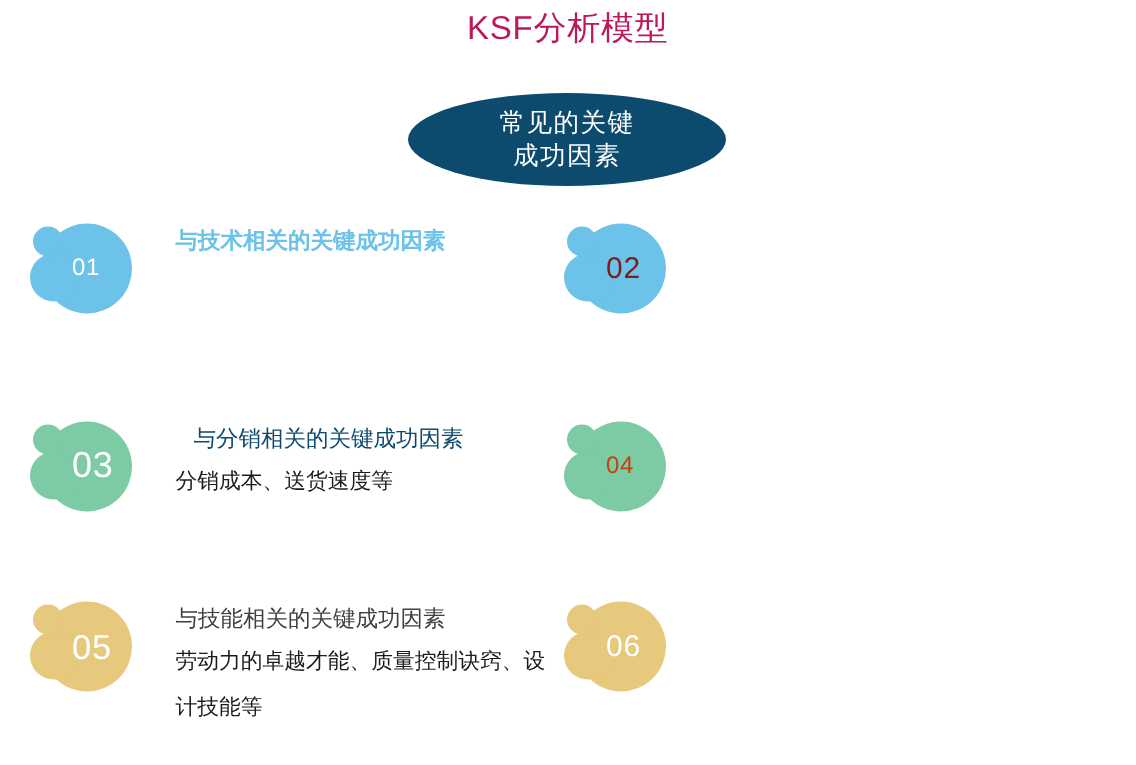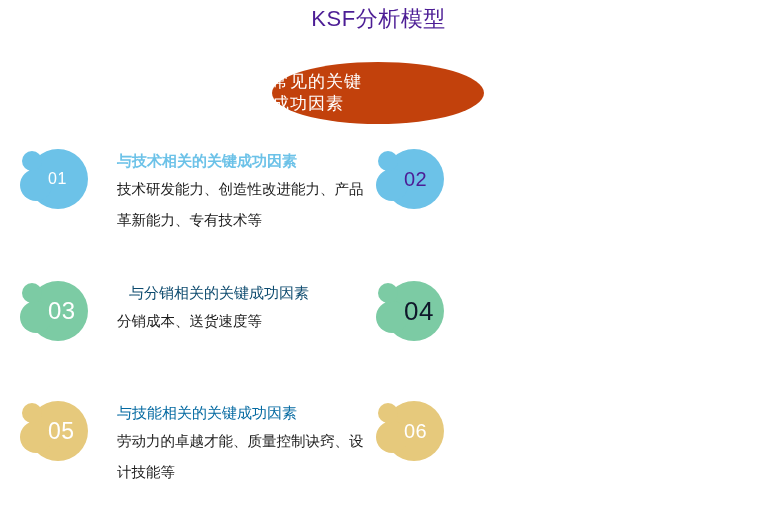--- a/index.html
+++ b/index.html
@@ -18,36 +18,36 @@
 
   
   .page-title {
     position: absolute;
     top: 4px;
     left: 0;
     width: 757px;
     text-align: center;
     font-size: 22px;
     line-height: 30px;
-    color: #4c1d95;
+    color: #be185d;
     letter-spacing: 0.5px;
   }
 
   
   .hero-ellipse {
     position: absolute;
     left: 272px;
     top: 62px;
     width: 212px;
     height: 62px;
     border-radius: 50%;
-    background: #c2410c;
+    background: #0c4a6e;
     display: flex;
     flex-direction: column;
-    align-items: flex-start;
+    align-items: center;
     justify-content: center;
   }
   .hero-line {
     color: #ffffff;
     font-size: 17px;
     line-height: 22px;
     letter-spacing: 1px;
     white-space: nowrap;
   }
 
@@ -107,33 +107,32 @@
         <svg width="84" height="62" viewBox="0 0 84 62" xmlns="http://www.w3.org/2000/svg">
           <circle cx="48" cy="31" r="30" fill="#6cc2e8"></circle>
           <path d="M48 1 A30 30 0 0 0 48 61 A26 26 0 0 1 48 1 Z" fill="#ffffff"></path>
           <circle cx="26" cy="37" r="16" fill="#6cc2e8"></circle>
           <circle cx="22" cy="13" r="10" fill="#6cc2e8"></circle>
         </svg>
       </div>
       <div style="position: absolute; left: 38px; top: 18px; width: 44px; color: rgb(255, 255, 255); font-size: 16px; line-height: 26px; letter-spacing: 0.5px;">01</div>
       <div class="body">
         <div class="heading" style="color: rgb(108, 194, 232); font-weight: bold;">与技术相关的关键成功因素</div>
-        <div class="desc">技术研发能力、创造性改进能力、产品革新能力、专有技术等</div>
       </div>
     </div>
     <div class="item col-right" style="top: 0px;">
       <div class="icon">
         <svg width="84" height="62" viewBox="0 0 84 62" xmlns="http://www.w3.org/2000/svg">
           <circle cx="48" cy="31" r="30" fill="#6cc2e8"></circle>
           <path d="M48 1 A30 30 0 0 0 48 61 A26 26 0 0 1 48 1 Z" fill="#ffffff"></path>
           <circle cx="26" cy="37" r="16" fill="#6cc2e8"></circle>
           <circle cx="22" cy="13" r="10" fill="#6cc2e8"></circle>
         </svg>
       </div>
-      <div style="position: absolute; left: 38px; top: 18px; width: 44px; color: #4c1d95; font-size: 20px; line-height: 26px; letter-spacing: 0.5px;">02</div>
+      <div style="position: absolute; left: 38px; top: 18px; width: 44px; color: #7f1d1d; font-size: 20px; line-height: 26px; letter-spacing: 0.5px;">02</div>
     </div>
     <div class="item col-left" style="top: 132px;">
       <div class="icon">
         <svg width="84" height="62" viewBox="0 0 84 62" xmlns="http://www.w3.org/2000/svg">
           <circle cx="48" cy="31" r="30" fill="#7ccba4"></circle>
           <path d="M48 1 A30 30 0 0 0 48 61 A26 26 0 0 1 48 1 Z" fill="#ffffff"></path>
           <circle cx="26" cy="37" r="16" fill="#7ccba4"></circle>
           <circle cx="22" cy="13" r="10" fill="#7ccba4"></circle>
         </svg>
       </div>
@@ -145,34 +144,34 @@
     </div>
     <div class="item col-right" style="top: 132px;">
       <div class="icon">
         <svg width="84" height="62" viewBox="0 0 84 62" xmlns="http://www.w3.org/2000/svg">
           <circle cx="48" cy="31" r="30" fill="#7ccba4"></circle>
           <path d="M48 1 A30 30 0 0 0 48 61 A26 26 0 0 1 48 1 Z" fill="#ffffff"></path>
           <circle cx="26" cy="37" r="16" fill="#7ccba4"></circle>
           <circle cx="22" cy="13" r="10" fill="#7ccba4"></circle>
         </svg>
       </div>
-      <div style="position: absolute; left: 38px; top: 18px; width: 44px; color: #0f172a; font-size: 26px; line-height: 26px; letter-spacing: 0.5px;">04</div>
+      <div style="position: absolute; left: 38px; top: 18px; width: 44px; color: #c2410c; font-size: 16px; line-height: 26px; letter-spacing: 0.5px;">04</div>
     </div>
     <div class="item col-left" style="top: 252px;">
       <div class="icon">
         <svg width="84" height="62" viewBox="0 0 84 62" xmlns="http://www.w3.org/2000/svg">
           <circle cx="48" cy="31" r="30" fill="#e6c97c"></circle>
           <path d="M48 1 A30 30 0 0 0 48 61 A26 26 0 0 1 48 1 Z" fill="#ffffff"></path>
           <circle cx="26" cy="37" r="16" fill="#e6c97c"></circle>
           <circle cx="22" cy="13" r="10" fill="#e6c97c"></circle>
         </svg>
       </div>
       <div style="position: absolute; left: 38px; top: 18px; width: 44px; color: rgb(255, 255, 255); font-size: 23px; line-height: 26px; letter-spacing: 0.5px;">05</div>
       <div class="body">
-        <div class="heading" style="color: #0369a1;">与技能相关的关键成功因素</div>
+        <div class="heading" style="color: #404040;">与技能相关的关键成功因素</div>
         <div class="desc">劳动力的卓越才能、质量控制诀窍、设计技能等</div>
       </div>
     </div>
     <div class="item col-right" style="top: 252px;">
       <div class="icon">
         <svg width="84" height="62" viewBox="0 0 84 62" xmlns="http://www.w3.org/2000/svg">
           <circle cx="48" cy="31" r="30" fill="#e6c97c"></circle>
           <path d="M48 1 A30 30 0 0 0 48 61 A26 26 0 0 1 48 1 Z" fill="#ffffff"></path>
           <circle cx="26" cy="37" r="16" fill="#e6c97c"></circle>
           <circle cx="22" cy="13" r="10" fill="#e6c97c"></circle>

